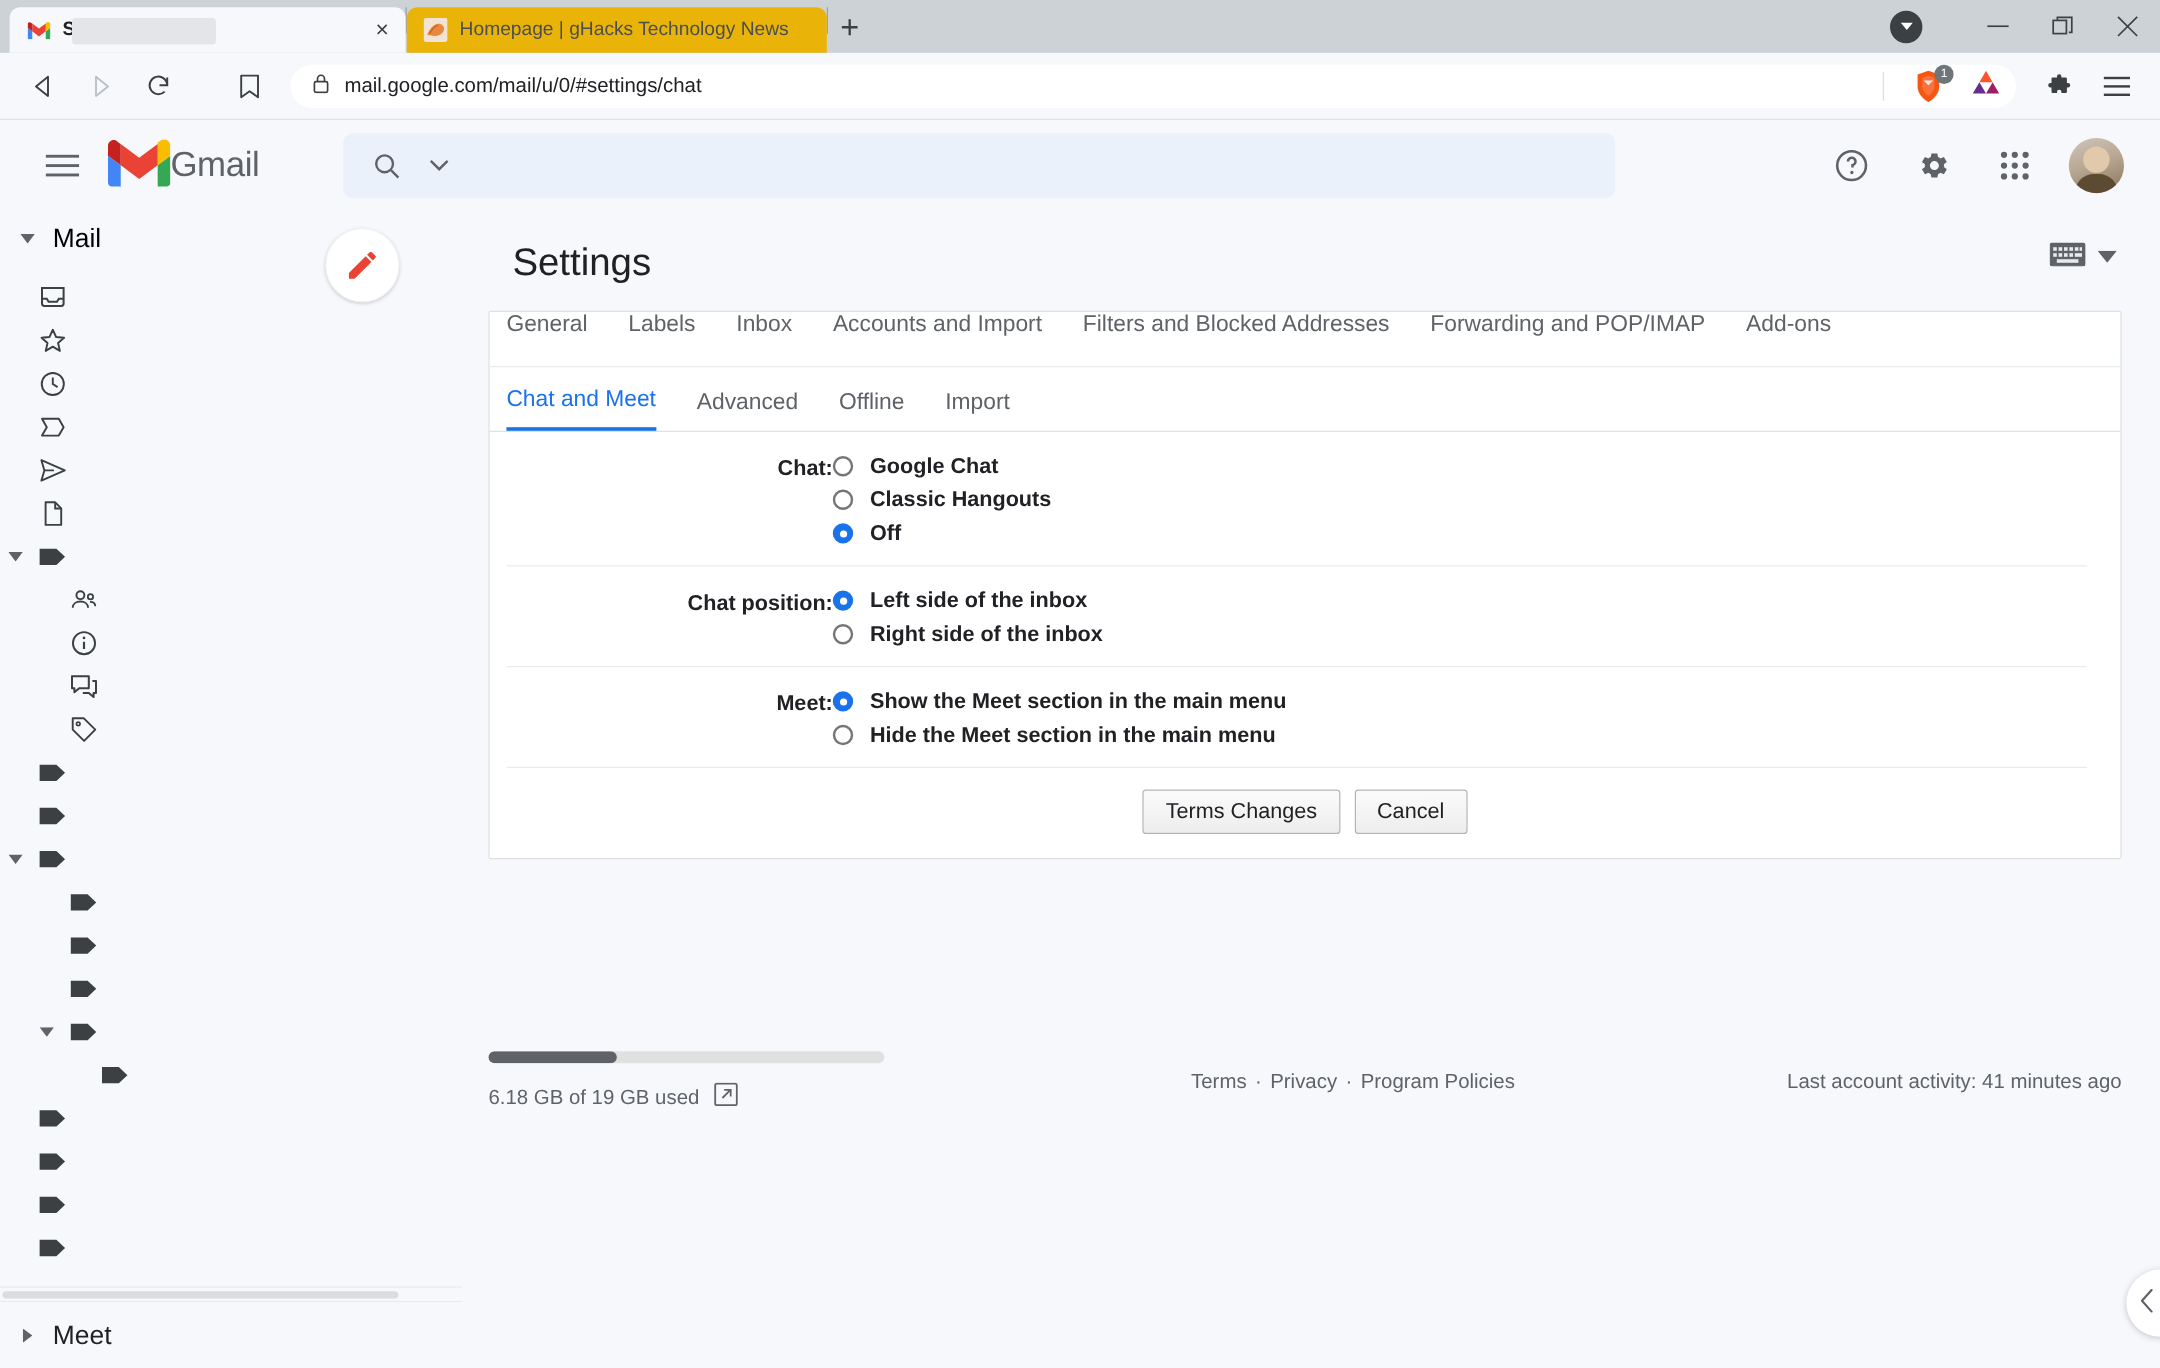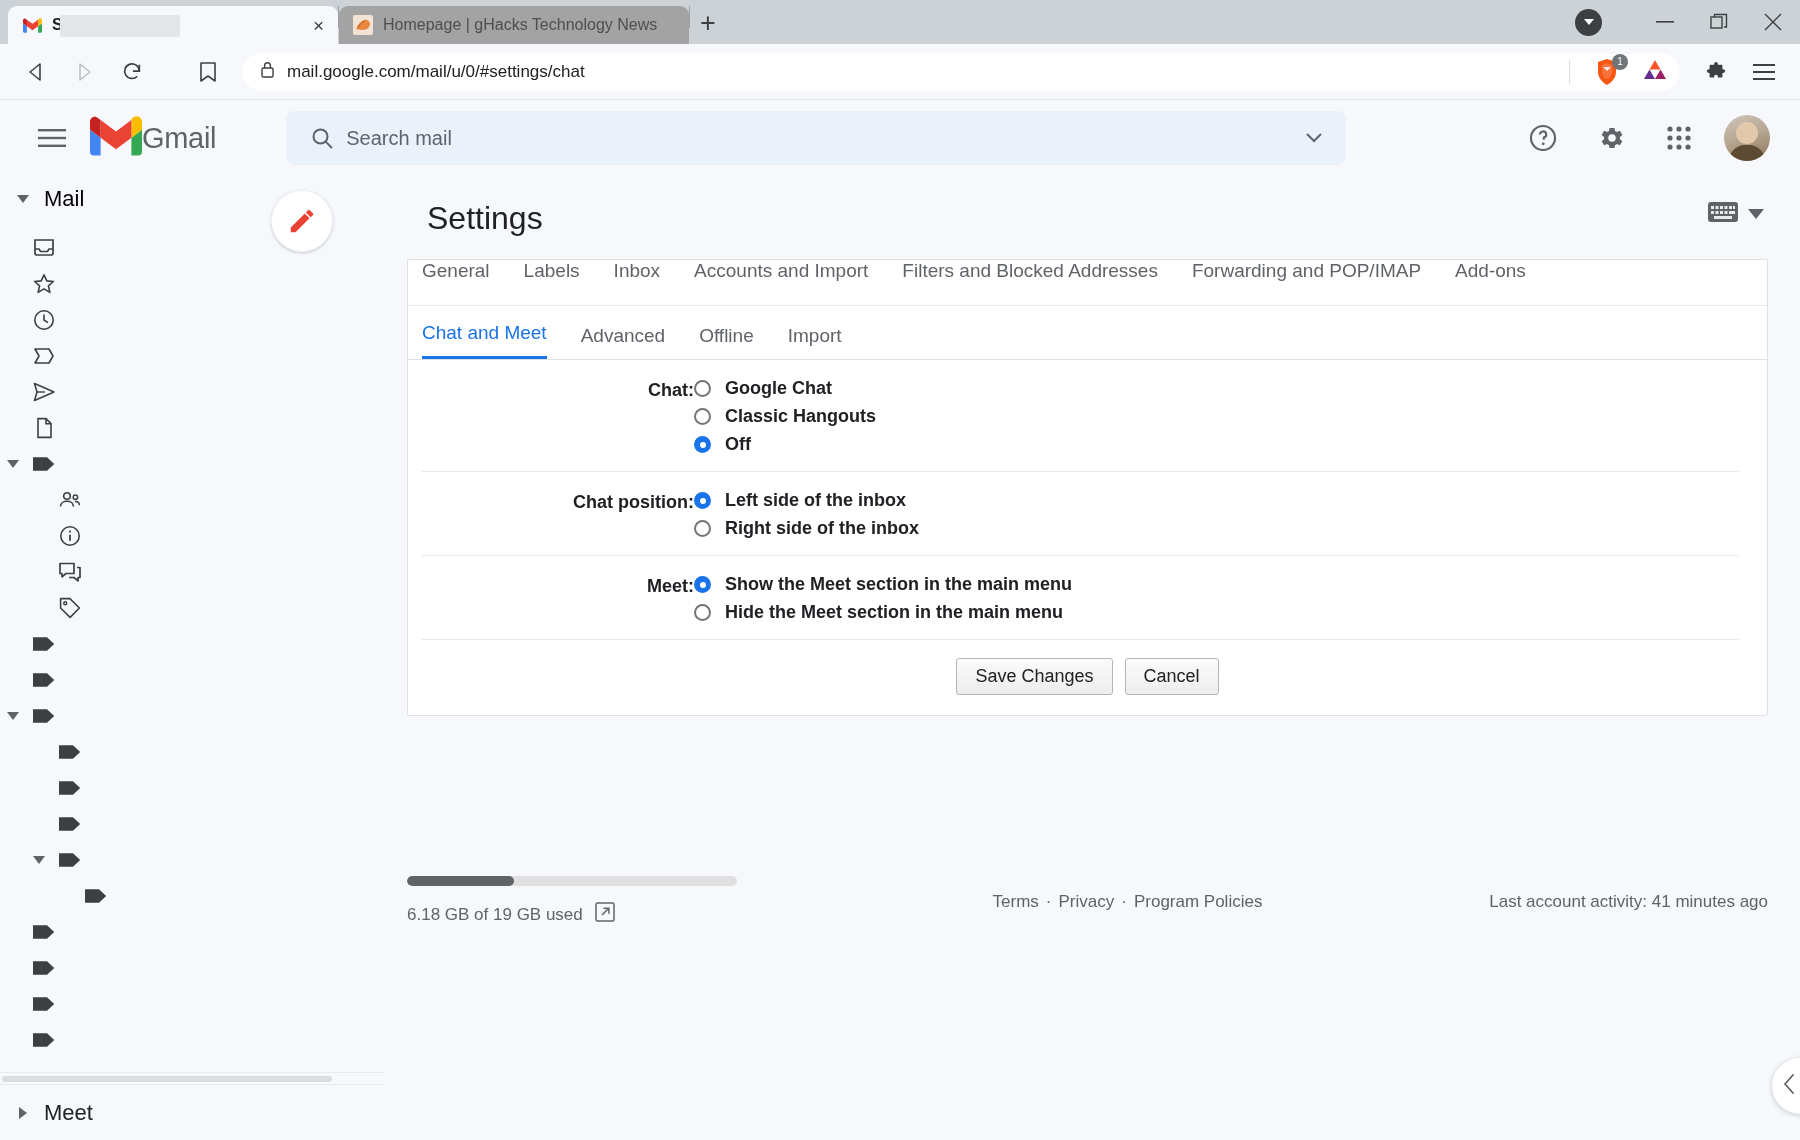--- a/index.html
+++ b/index.html
@@ -15,21 +15,21 @@
     height: 44px; background: #cdd2d7;
     display: flex; align-items: flex-end; position: relative;
   }
   .tabstrip { display: flex; align-items: flex-end; height: 44px; padding-left: 8px; }
   .btab {
     height: 38px; display: flex; align-items: center; gap: 10px;
     padding: 0 14px; border-radius: 9px 9px 0 0;
     font-size: 16px; color: #3c4043; max-width: 350px; position: relative;
   }
   .btab.active { background: #f6f8fc; }
-  .btab.inactive { background: #a3a3a3; color: #4b4f52; }
+  .btab.inactive { background: #eab308; color: #4b4f52; }
   .btab .favicon { width: 20px; height: 20px; flex: 0 0 20px; display:flex; align-items:center; justify-content:center;}
   .btab .tlabel {
     white-space: nowrap; overflow: hidden; text-overflow: clip;
     font-size: 16px;
   }
   .btab.active .tlabel { font-weight: 600; color: #202124; }
   .tab-shimmer {
     position: absolute; left: 52px; top: 9px; width: 120px; height: 22px;
     background: #e3e5e8; border-radius: 3px;
   }
@@ -362,21 +362,20 @@
     <span class="gmail-word">Gmail</span>
   </div>
 
   <div class="searchbar">
     <span class="search-ic">
       <svg width="24" height="24" viewBox="0 0 24 24">
         <circle cx="10.5" cy="10.5" r="7" fill="none" stroke="#5f6368" stroke-width="2"></circle>
         <path d="M15.6 15.6L22 22" stroke="#5f6368" stroke-width="2"></path>
       </svg>
     </span>
-    <input class="search-input" type="text" placeholder="Search mail" style="">
     <span style="width:40px;display:flex;align-items:center;justify-content:center;">
       <svg width="16" height="10" viewBox="0 0 16 10">
           <path d="M1 1l7 7 7-7" fill="none" stroke="#5f6368" stroke-width="2"></path>
         </svg>
     </span>
   </div>
 
   <div class="hdr-right">
     <div class="hdr-ic">
       <svg width="30" height="30" viewBox="0 0 24 24">
@@ -780,21 +779,21 @@
               </label>
               <label class="opt">
                 <span class="radio"></span>
                 <span class="otext">Hide the Meet section in the main menu</span>
               </label>
             </div>
           </div>
         </div>
 
       <div class="btn-row">
-        <button class="btn">Save Changes</button>
+        <button class="btn">Terms Changes</button>
         <button class="btn">Cancel</button>
       </div>
     </div>
 
     <div class="footer">
       <div class="storage">
         <div class="storage-bar">
           <div class="storage-fill" id="storage-fill" style="width: 32.5%;"></div>
         </div>
         <div class="storage-txt">

